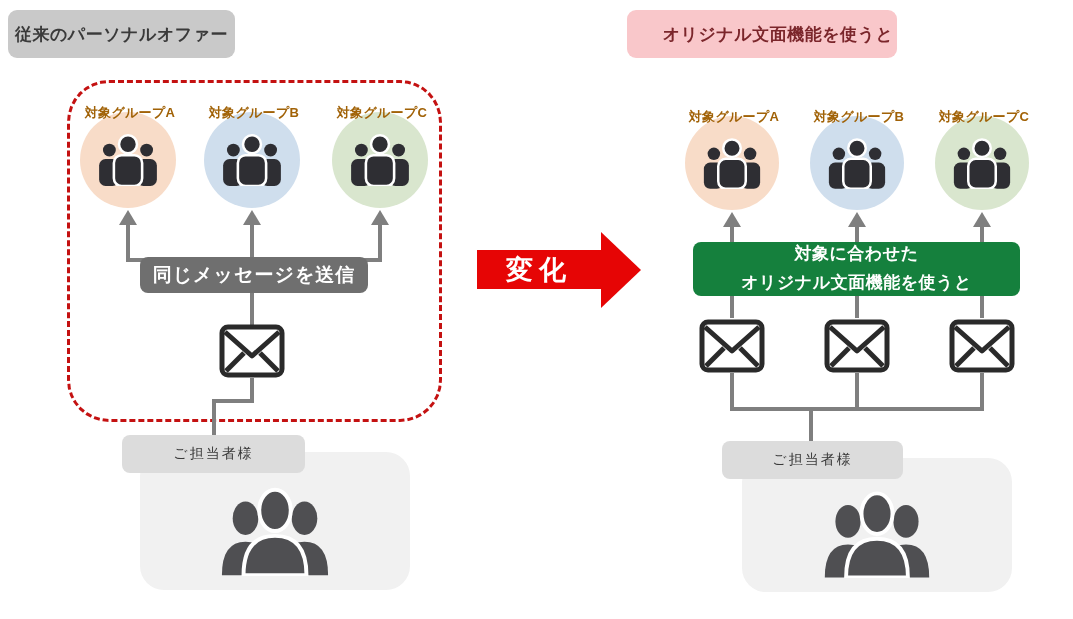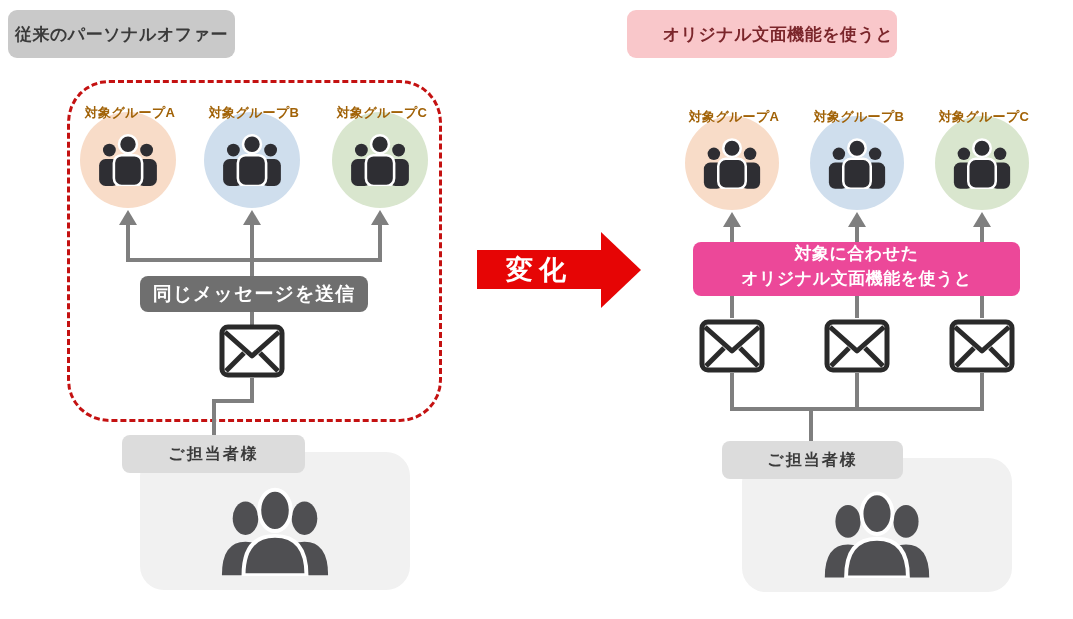--- a/index.html
+++ b/index.html
@@ -24,35 +24,35 @@
             color:#a16207; z-index:4; letter-spacing:.3px; }
 
   
   .vline { position:absolute; width:4px;  background:#7f7f7f; z-index:1; }
   .hline { position:absolute; height:4px; background:#7f7f7f; z-index:1; }
   .arrowhead { position:absolute; width:0; height:0; z-index:1;
                border-left:9px solid transparent; border-right:9px solid transparent;
                border-bottom:15px solid #7f7f7f; }
 
   
-  .msg-gray { position:absolute; left:140px; top:276px; width:228px; height:36px; z-index:2;
+  .msg-gray { position:absolute; left:140px; top:257px; width:228px; height:36px; z-index:2;
               background:#6f6f6f; border-radius:8px; color:#fff; font-weight:bold; font-size:19px;
               display:flex; align-items:center; justify-content:center; letter-spacing:1px; }
   .msg-red  { position:absolute; left:693px; top:242px; width:327px; height:54px; z-index:2;
-              background:#ec4899; border-radius:8px; color:#fff; font-weight:bold; font-size:17px;
-              display:flex; flex-direction:column; align-items:center; justify-content:flex-start;
+              background:#15803d; border-radius:8px; color:#fff; font-weight:bold; font-size:17px;
+              display:flex; flex-direction:column; align-items:center; justify-content:space-between;
               line-height:1.45; letter-spacing:.5px; }
 
   
   .envelope { position:absolute; width:68px; height:56px; z-index:2; }
 
   
   .recipient { position:absolute; background:#dcdcdc; border-radius:8px; z-index:3;
                display:flex; align-items:center; justify-content:center;
-               font-size:16px; font-weight:bold; color:#3a3a3a; letter-spacing:2px; }
+               font-size:14px; font-weight:normal; color:#3a3a3a; letter-spacing:2px; }
   .bigbox { position:absolute; background:#f1f1f1; border-radius:24px; z-index:1;
             display:flex; align-items:flex-end; justify-content:center; }
 
   
   .change-arrow { position:absolute; left:477px; top:232px; width:164px; height:78px; }
   .change-body { position:absolute; left:0; top:18px; width:124px; height:39px; background:#e60505;
                  display:flex; align-items:center; justify-content:center;
                  color:#fff; font-size:27px; font-weight:bold; letter-spacing:6px; }
   .change-tri { position:absolute; left:124px; top:0; width:0; height:0;
                 border-top:38px solid transparent; border-bottom:38px solid transparent;

